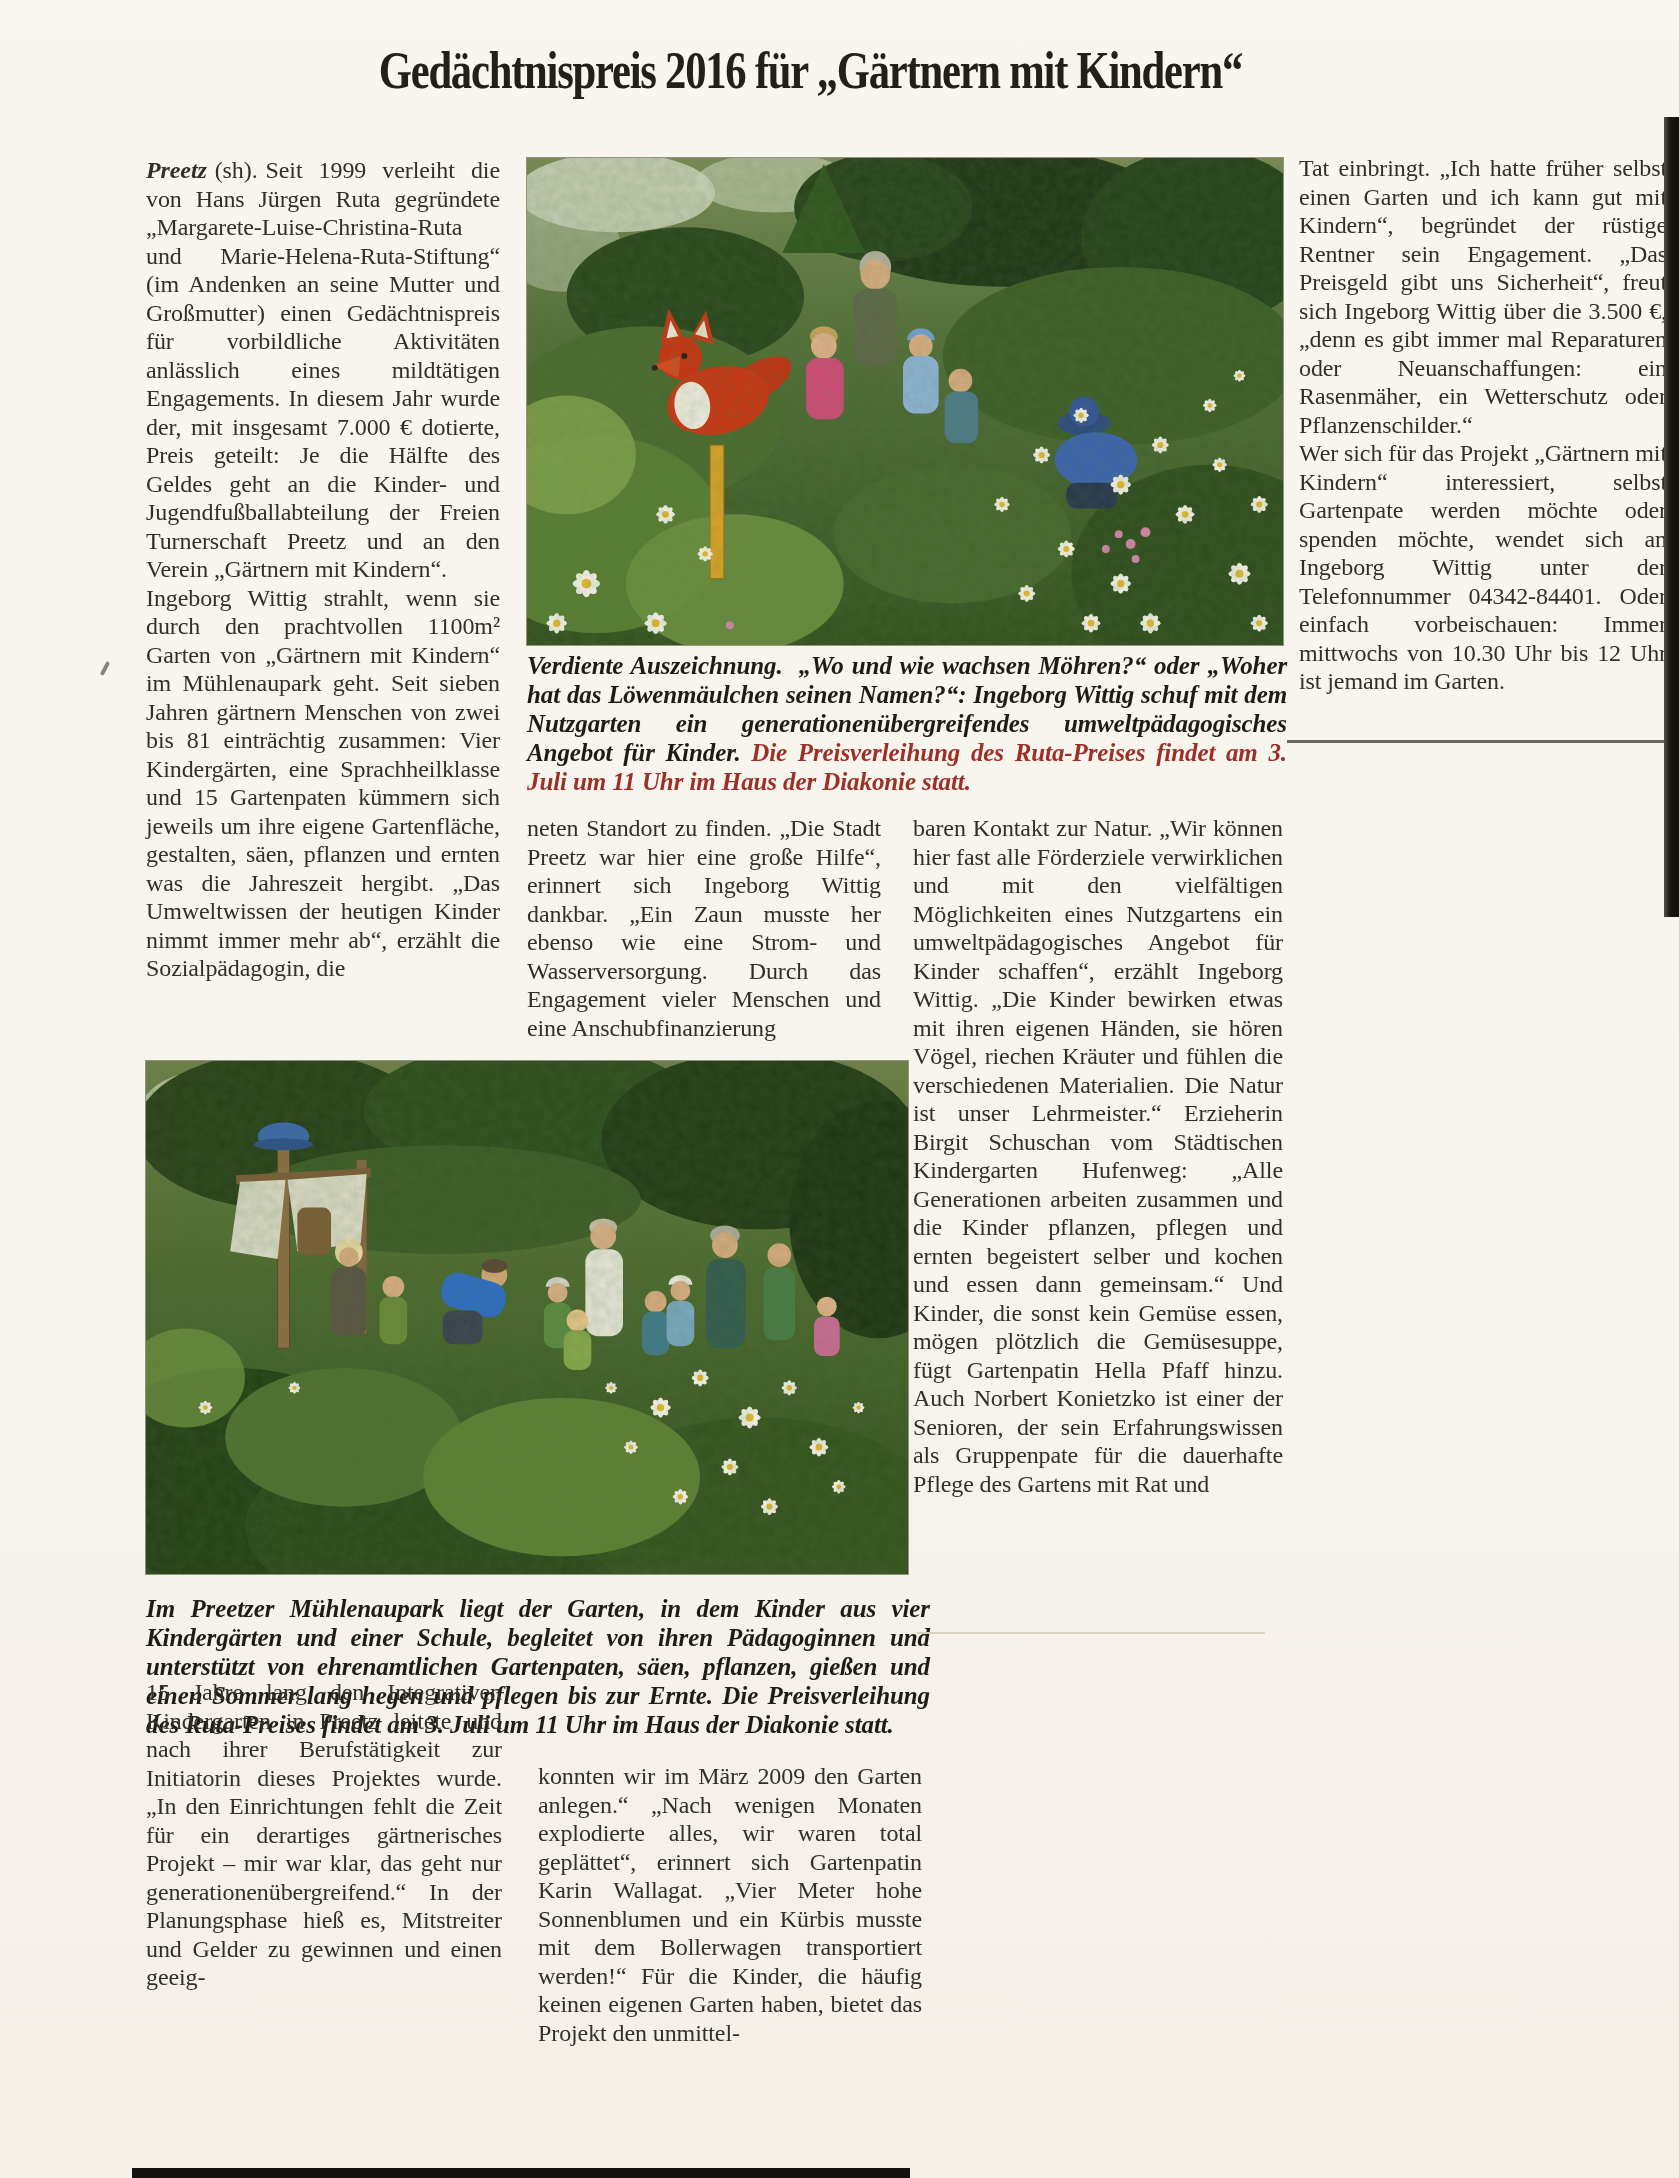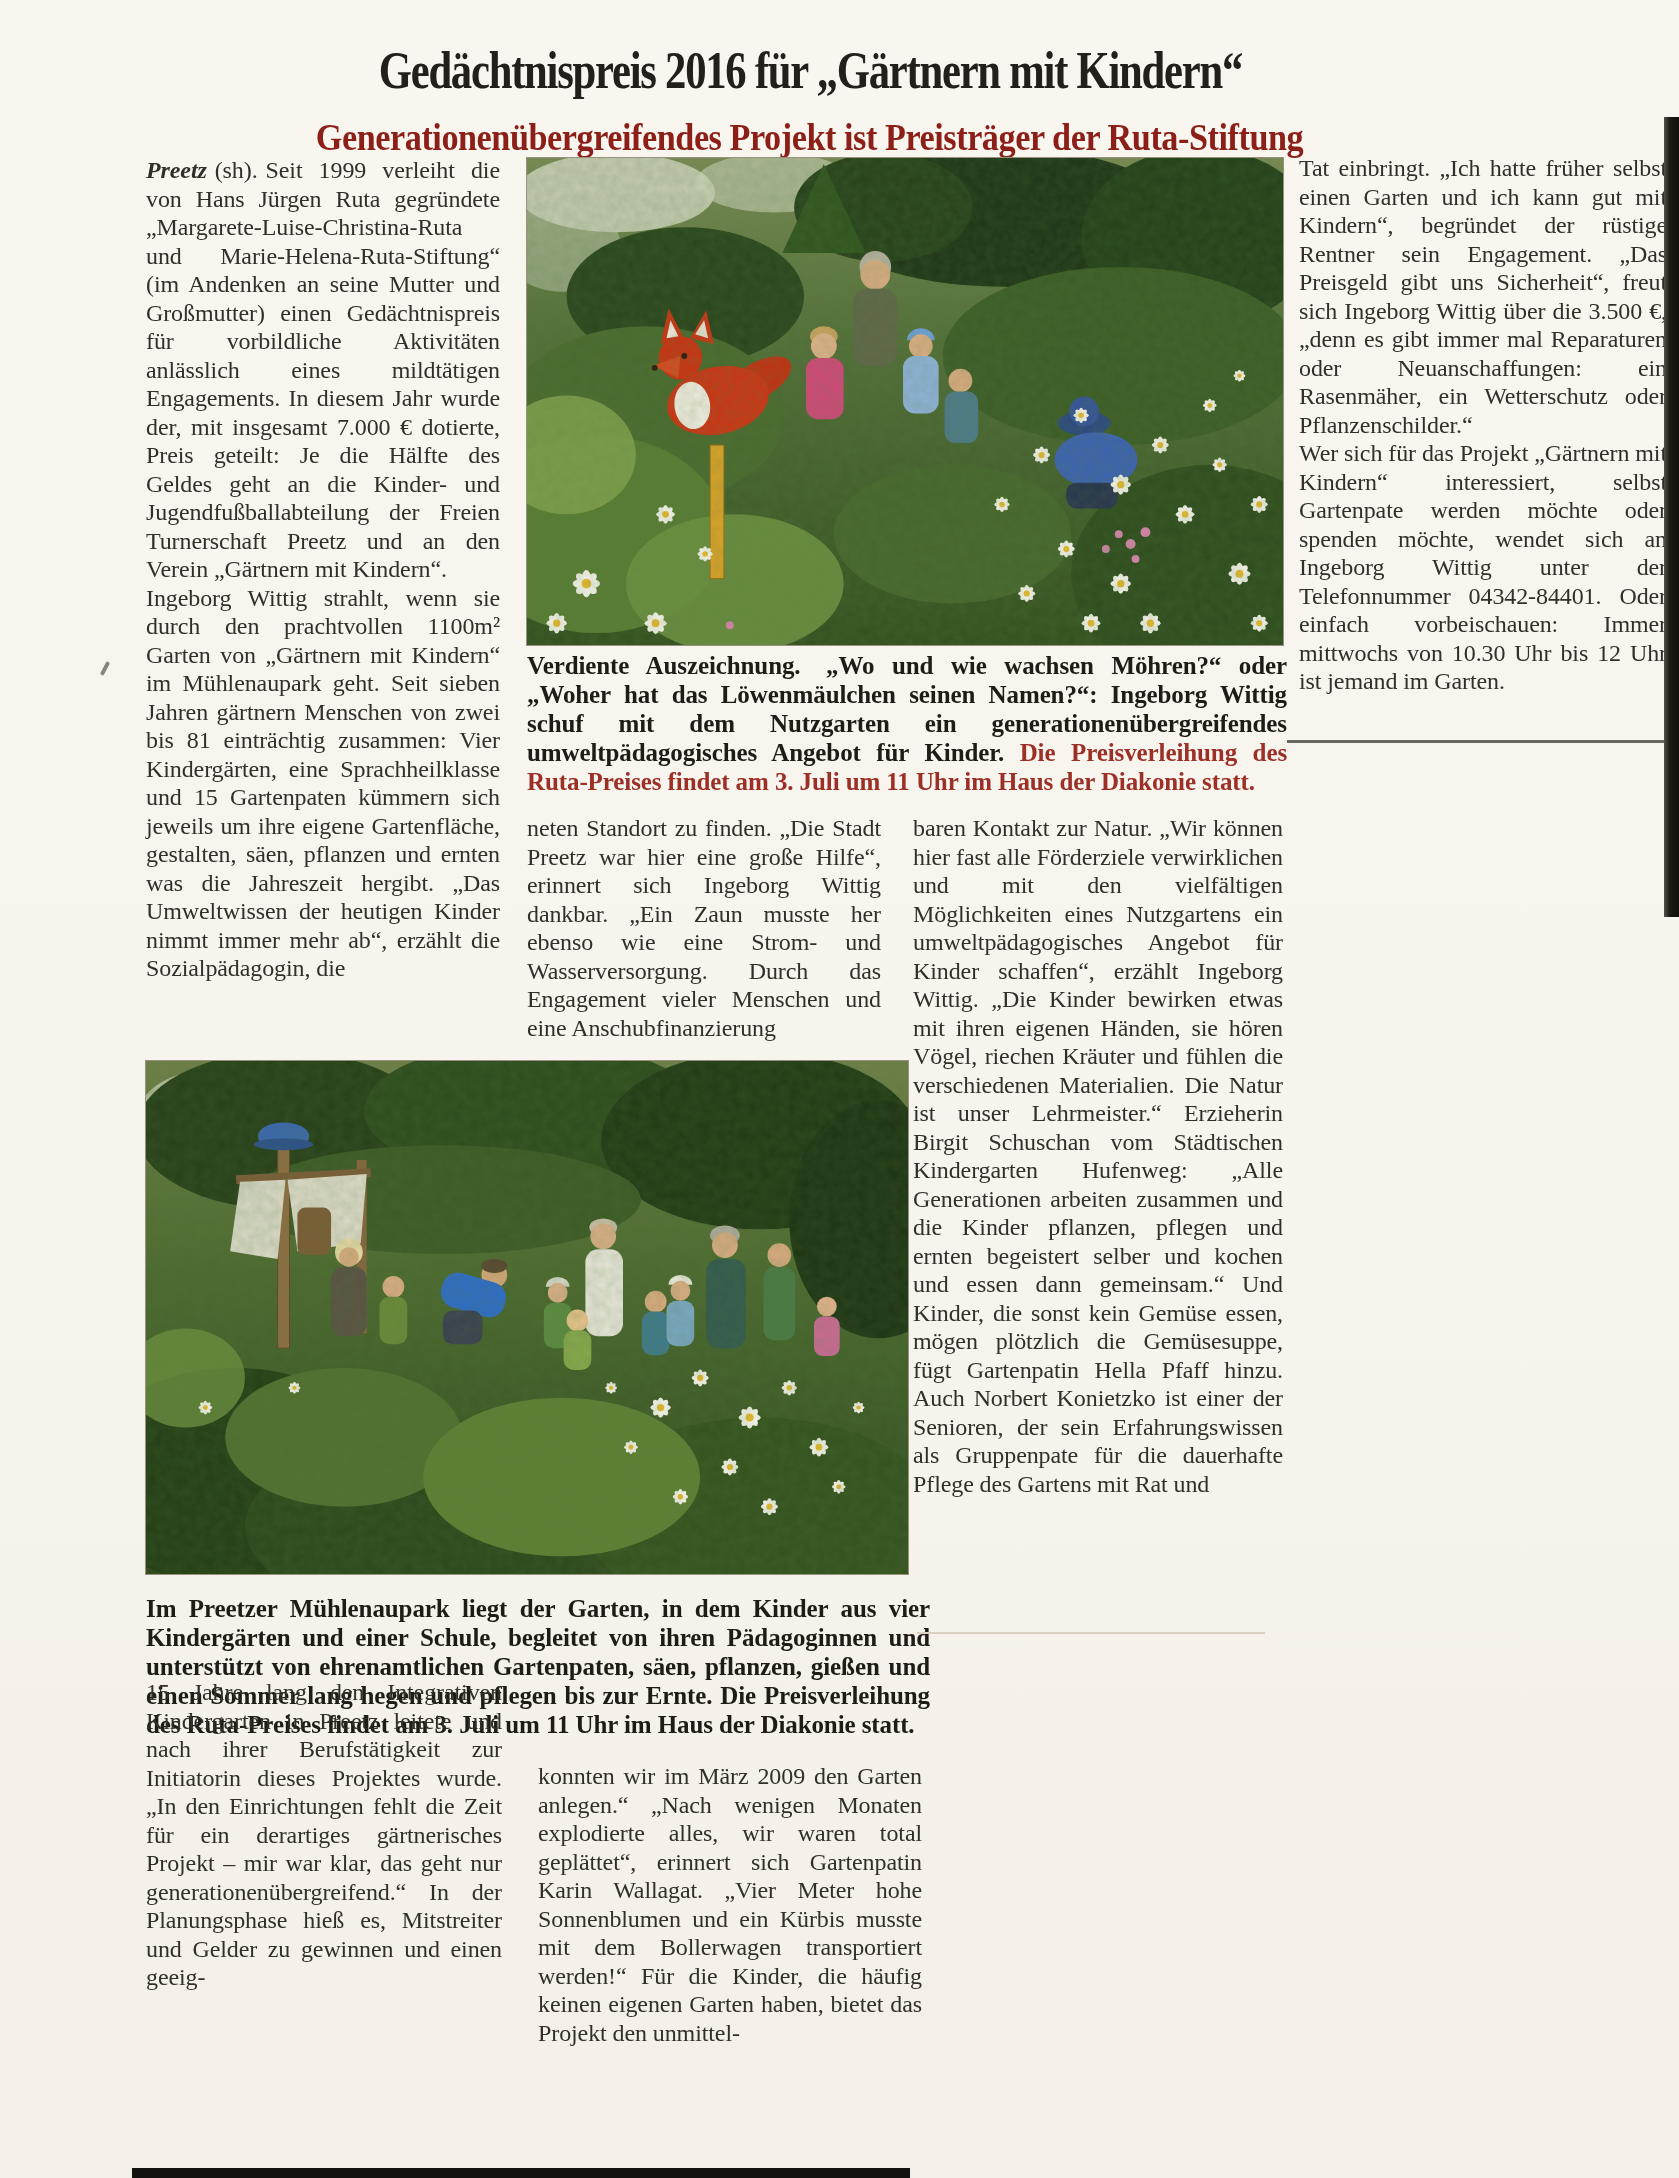--- a/index.html
+++ b/index.html
@@ -26,41 +26,40 @@
   .col-bot1{left:146px;top:1678px;width:356px;}
   .col-bot2{left:527px;top:1762px;width:384px;margin-left:11px;}
   .dateline{font-weight:bold;font-style:italic;margin-right:8px;}
   .dateline-agency{margin-right:8px;}
   
   figure.photo{position:absolute;margin:0;outline:1px solid #97917f;background:#44621f;}
   figure.photo svg{display:block;width:100%;height:100%;}
   .photo1{left:527px;top:158px;width:756px;height:487px;}
   .photo2{left:146px;top:1061px;width:762px;height:513px;}
   
-  .caption{position:absolute;font-weight:bold;text-align:justify;
+  .caption{position:absolute;font-weight:bold;font-style:italic;text-align:justify;
     font-size:25px;line-height:29px;color:#1f1c16;letter-spacing:-0.1px;}
   .caption1{left:527px;top:651px;width:760px;}
   .caption2{left:146px;top:1582px;width:784px;margin-top:12px;}
   .cap-lead{margin-right:8px;}
   
   .rule-right{position:absolute;left:1287px;top:740px;width:388px;height:3px;background:#6b675f;}
   .edge-bar{position:absolute;left:1664px;top:117px;width:15px;height:800px;
     background:linear-gradient(90deg,#55504a 0%,#1a1812 40%,#12100c 100%);}
   .bottom-bar{position:absolute;left:132px;top:2168px;width:778px;height:10px;background:#14120e;}
   .crease-mark{position:absolute;left:917px;top:1632px;width:348px;height:2px;background:#d9d1c1;}
   .margin-tick{position:absolute;left:103px;top:661px;width:4px;height:15px;
     background:#8a857c;transform:rotate(28deg);border-radius:2px;}
 </style>
 </head>
 <body>
 
 <div class="page">
 
   <h1 class="title"><span class="condense">Gedächtnispreis 2016 für „Gärtnern mit Kindern“</span></h1>
-  <h2 class="subtitle" style="color:#8c1f18;"><span class="condense">Generationenübergreifendes Projekt ist Preisträger der Ruta-Stiftung</span></h2>
 
   <section class="bodycol col-left">
     <p><span class="dateline">Preetz</span><span class="dateline-agency">(sh).</span><span>Seit 1999 verleiht die von Hans Jürgen Ruta gegründete „Margarete-Luise-Christina-Ruta und Marie-Helena-Ruta-Stiftung“ (im Andenken an seine Mutter und Großmutter) einen Gedächtnispreis für vorbildliche Aktivitäten anlässlich eines mildtätigen Engagements. In diesem Jahr wurde der, mit insgesamt 7.000 € dotierte, Preis geteilt: Je die Hälfte des Geldes geht an die Kinder- und Jugendfußballabteilung der Freien Turnerschaft Preetz und an den Verein „Gärtnern mit Kindern“.</span></p>
     <p>Ingeborg Wittig strahlt, wenn sie durch den prachtvollen 1100m² Garten von „Gärtnern mit Kindern“ im Mühlenaupark geht. Seit sieben Jahren gärtnern Menschen von zwei bis 81 einträchtig zusammen: Vier Kindergärten, eine Sprachheilklasse und 15 Gartenpaten kümmern sich jeweils um ihre eigene Gartenfläche, gestalten, säen, pflanzen und ernten was die Jahreszeit hergibt. „Das Umweltwissen der heutigen Kinder nimmt immer mehr ab“, erzählt die Sozialpädagogin, die</p>
   </section>
 
   <figure class="photo photo1">
     <svg viewBox="0 0 764 492" preserveAspectRatio="none">
       <defs>
         <linearGradient id="p1bg" x1="0" y1="0" x2="0" y2="1">

